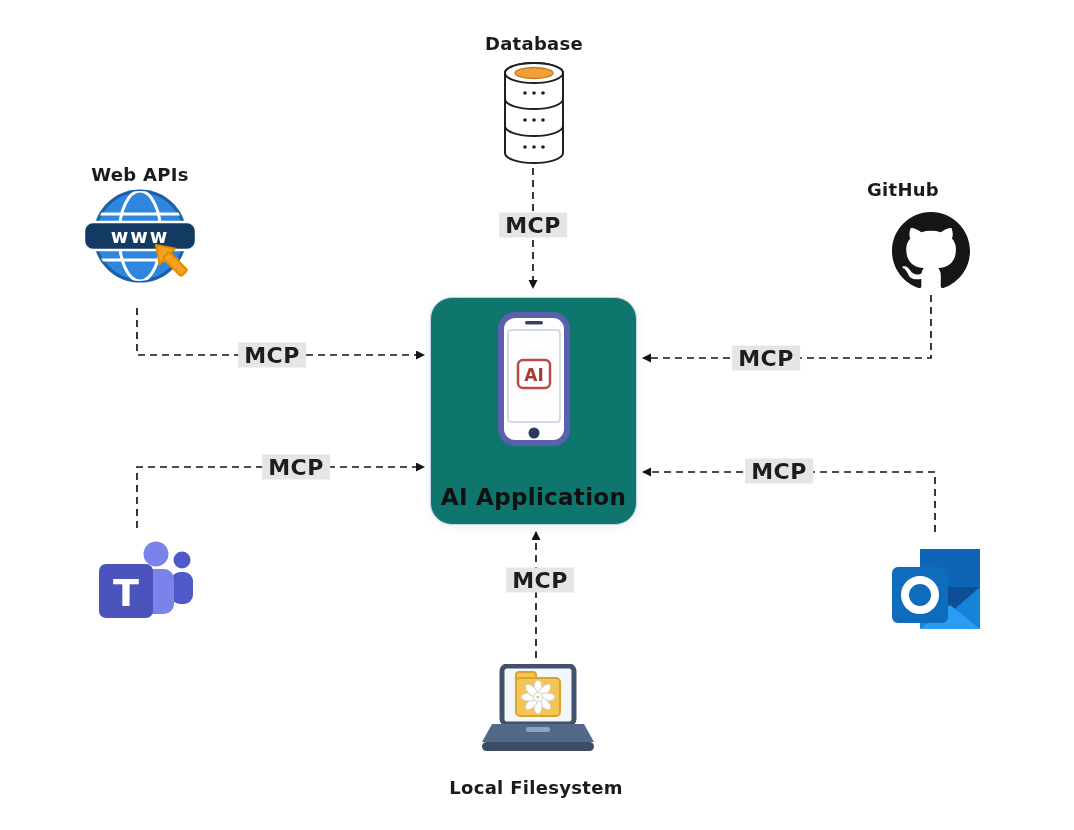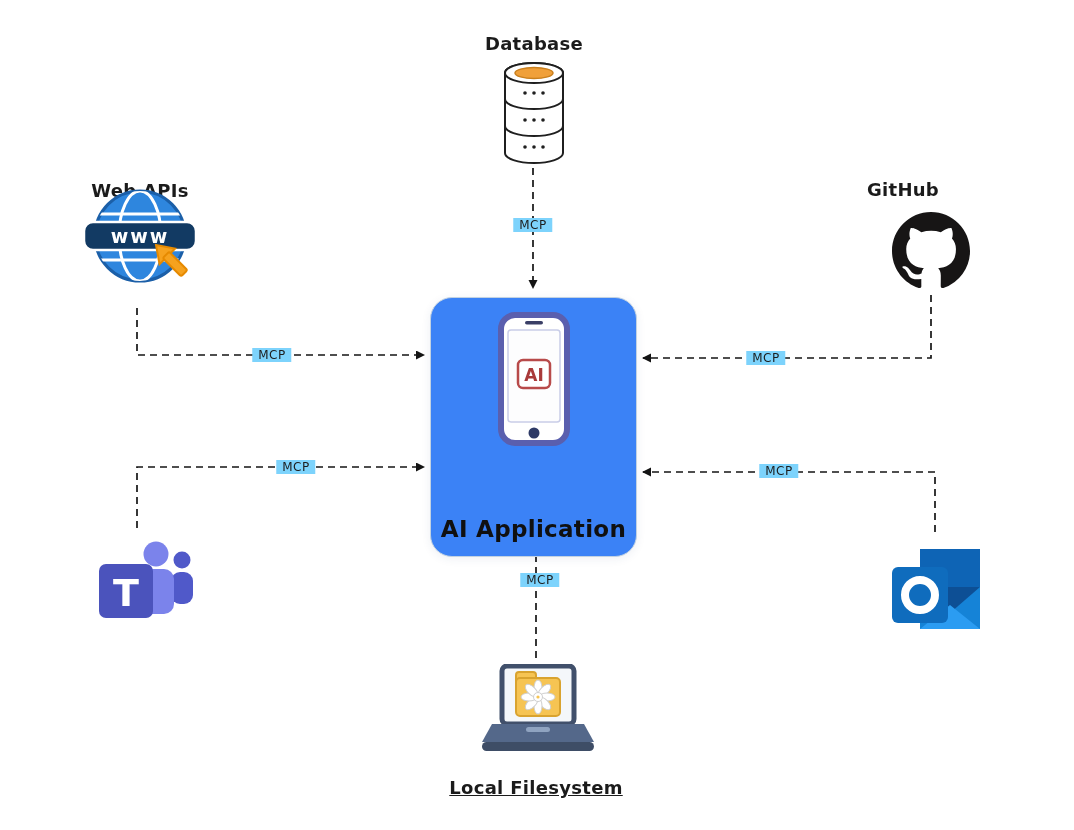--- a/index.html
+++ b/index.html
@@ -25,33 +25,33 @@
     font-size: 18px;
     font-weight: 600;
     color: #1b1b1b;
     letter-spacing: 0.3px;
     white-space: nowrap;
   }
   .icon-wrap { position: absolute; }
   .mcp-label {
     position: absolute;
     transform: translate(-50%, -50%);
-    background: #7dd3fc;
+    background: #e5e5e5;
     padding: 0 6px;
-    font-size: 12px;
-    font-weight: 400;
+    font-size: 22px;
+    font-weight: 700;
     color: #1d1d1d;
     letter-spacing: 0.5px;
     white-space: nowrap;
   }
   .center-box {
     position: absolute;
     left: 430px; top: 297px;
-    width: 207px; height: 260px;
-    background: #3b82f6;
+    width: 207px; height: 228px;
+    background: #0f766e;
     border: 1px solid #c2d2e2;
     border-radius: 22px;
     box-shadow: 0 2px 10px rgba(40,70,110,0.08);
     display: flex;
     flex-direction: column;
     align-items: center;
   }
   .center-box .phone { margin-top: 14px; }
   .center-label {
     position: absolute;
@@ -98,21 +98,21 @@
         <circle cx="47" cy="60" r="1.8" fill="#1f1f1f"></circle>
       <path d="M9,13 a29,10 0 0 1 58,0 v26 a29,10 0 0 1 -58,0 z" fill="#ffffff" stroke="#1f1f1f" stroke-width="2"></path>
       <circle cx="29" cy="33" r="1.8" fill="#1f1f1f"></circle>
         <circle cx="38" cy="33" r="1.8" fill="#1f1f1f"></circle>
         <circle cx="47" cy="33" r="1.8" fill="#1f1f1f"></circle>
       <ellipse cx="38" cy="13" rx="29" ry="10" fill="#ffffff" stroke="#1f1f1f" stroke-width="2"></ellipse>
       <ellipse cx="38" cy="13" rx="19" ry="5.5" fill="#f0a03a" stroke="#c97f1d" stroke-width="1.5"></ellipse>
     </svg>
   </div>
 
-  <div class="node-label" style="left:140px; top:180px;">Web APIs</div>
+  <div class="node-label" style="left:140px; top:164px;">Web APIs</div>
   <div class="icon-wrap" style="left:83px; top:188px;">
     <svg width="114" height="104" viewBox="0 0 114 104">
       <defs>
         <clipPath id="gclip">
             <circle cx="57" cy="48" r="45"></circle>
           </clipPath>
       </defs>
       <circle cx="57" cy="48" r="45" fill="#2e86de" stroke="#1b5fa8" stroke-width="3"></circle>
       <g clip-path="url(#gclip)">
         <ellipse cx="57" cy="48" rx="21" ry="45" fill="none" stroke="#ffffff" stroke-width="3"></ellipse>
@@ -174,21 +174,21 @@
           <ellipse cx="0" cy="-9" rx="4" ry="8" transform="rotate(315)"></ellipse>
         </g>
         <circle cx="0" cy="0" r="4.5" fill="#ffffff" stroke="#cfcfcf" stroke-width="1"></circle>
         <circle cx="0" cy="0" r="1.6" fill="#f6c453"></circle>
       </g>
       <polygon points="10,60 102,60 112,78 0,78" fill="#54688a"></polygon>
       <rect x="0" y="78" width="112" height="9" rx="4.5" fill="#3e4d66"></rect>
       <rect x="44" y="63" width="24" height="5" rx="2.5" fill="#8fa3c0"></rect>
     </svg>
   </div>
-  <div class="node-label" style="left:536px; top:777px;text-decoration:underline;">Local Filesystem</div>
+  <div class="node-label" style="left:536px; top:777px;">Local Filesystem</div>
 
   <div class="center-box">
     <svg class="phone" width="74" height="134" viewBox="0 0 74 134">
       <rect x="4" y="3" width="66" height="128" rx="14" fill="#ffffff" stroke="#5a5fae" stroke-width="6"></rect>
       <rect x="11" y="18" width="52" height="92" rx="3" fill="#fdfdfe" stroke="#c9cde8" stroke-width="1.5"></rect>
       <rect x="28" y="9" width="18" height="3.5" rx="1.75" fill="#3a3f66"></rect>
       <circle cx="37" cy="121" r="5.5" fill="#2e3a66"></circle>
       <rect x="21" y="48" width="32" height="28" rx="5" fill="#ffffff" stroke="#b84a4a" stroke-width="2.5"></rect>
       <text x="37" y="69" text-anchor="middle" font-size="17" font-weight="bold" fill="#a93a3a">AI</text>
     </svg>

